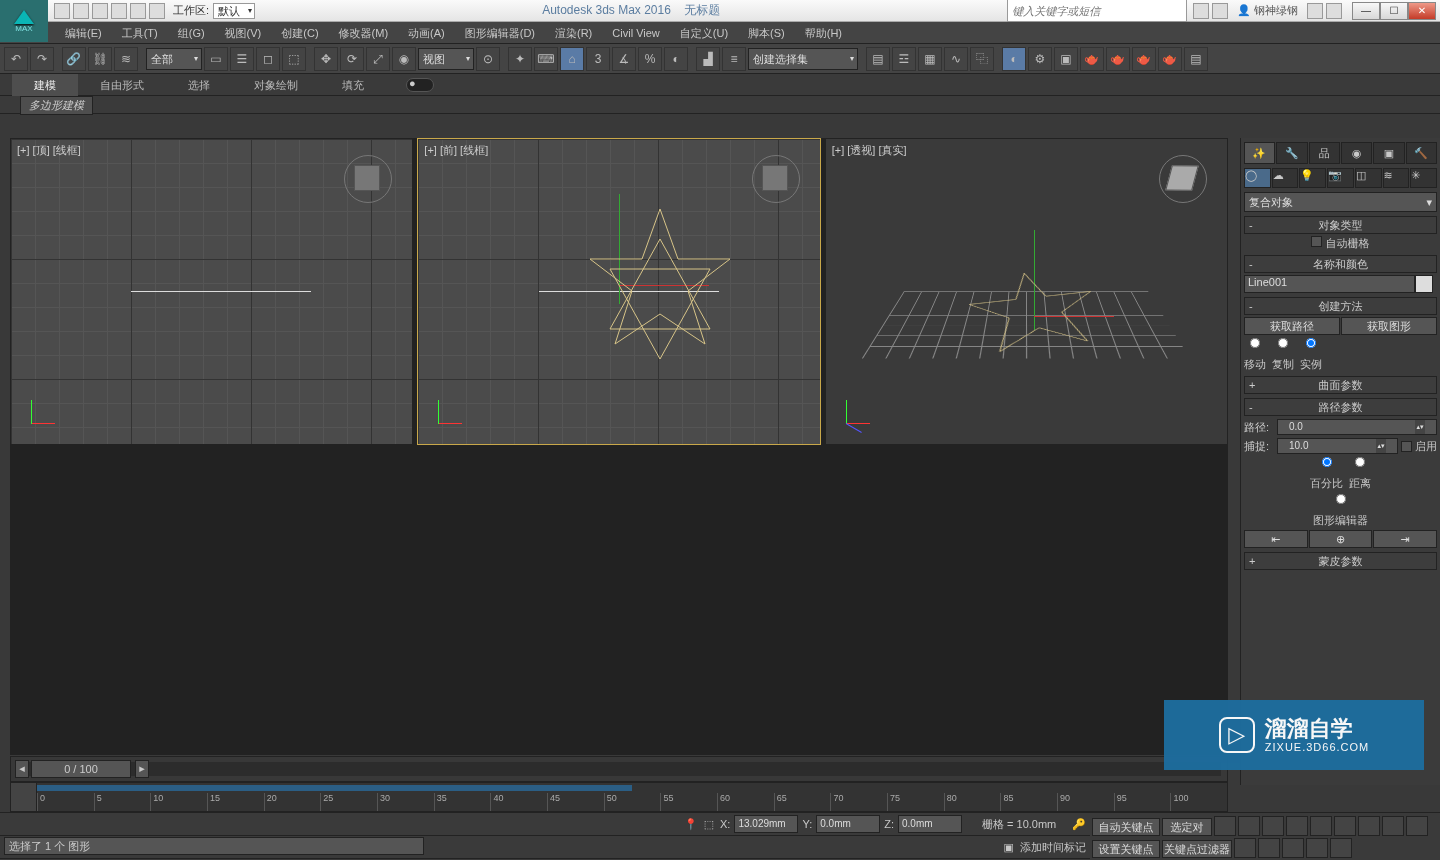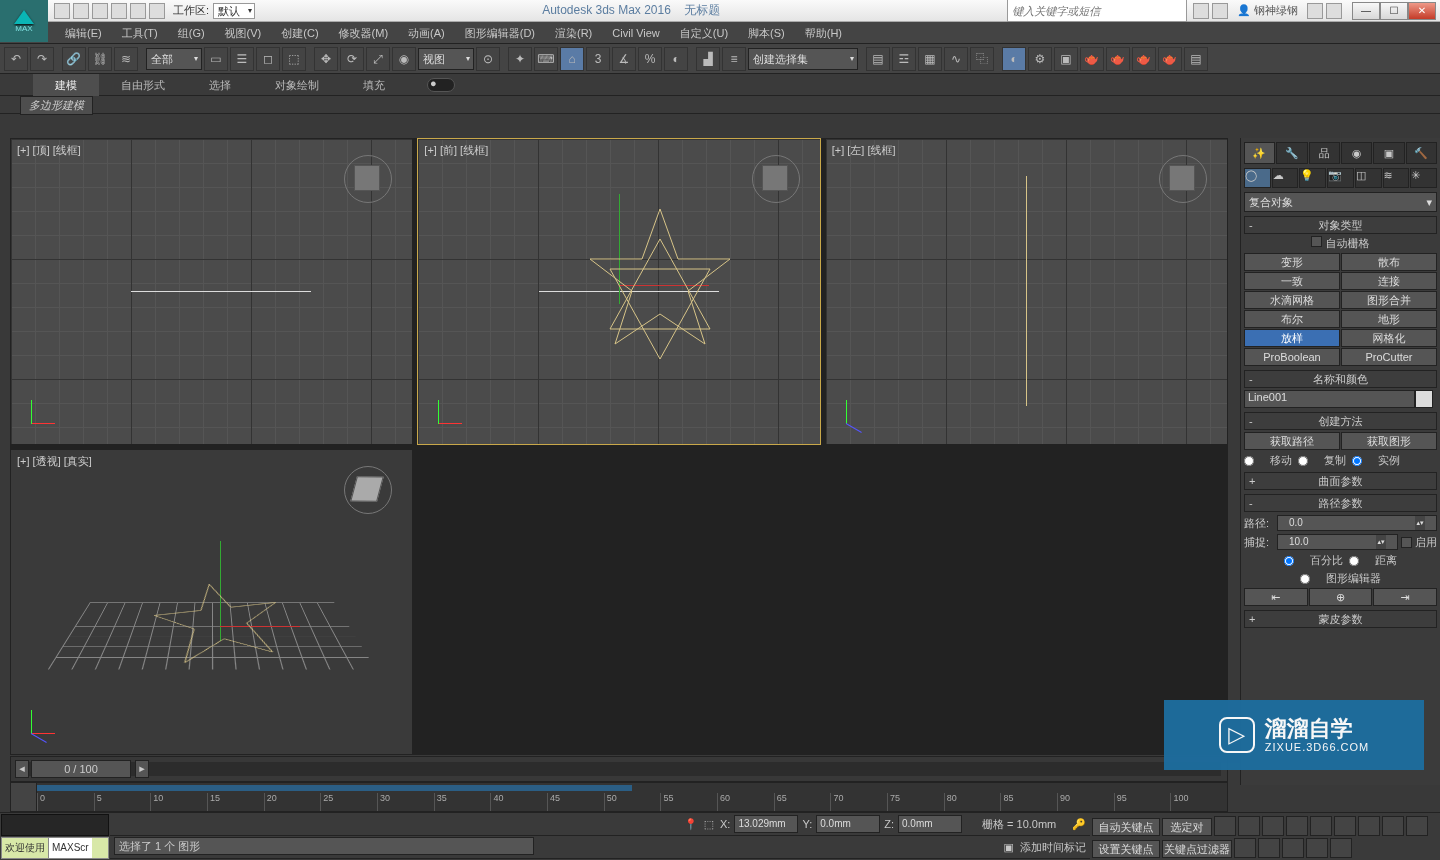--- a/index.html
+++ b/index.html
@@ -21,21 +21,21 @@
 .max-logo { width: 48px; height: 42px; background: #2a6f6f; position: absolute; left: 0; top: 0; z-index: 5; display: flex; flex-direction: column; align-items: center; justify-content: center; color: #7de0e0; font-size: 8px; }
 .max-logo .tri { width: 0; height: 0; border-left: 10px solid transparent; border-right: 10px solid transparent; border-bottom: 14px solid #0ab5b5; filter: drop-shadow(0 1px 1px #000); }
 .menubar-items { margin-left: 55px; display: flex; gap: 0; }
 .menubar-items span { padding: 0 10px; height: 22px; line-height: 22px; color: #c8c8c8; cursor: default; }
 .toolbar { height: 30px; background: #444; border-bottom: 1px solid #222; display: flex; align-items: center; padding: 2px 4px; gap: 2px; margin-left: 0; }
 .tbtn { width: 24px; height: 24px; background: #444; border: 1px solid #333; display: flex; align-items: center; justify-content: center; color: #bbb; font-size: 12px; }
 .tbtn.active { background: #5a7ba6; }
 .tsel { height: 22px; background: #555; border: 1px solid #222; color: #ddd; padding: 0 16px 0 4px; font-size: 11px; line-height: 20px; position: relative; min-width: 56px; }
 .tsel:after { content: "▾"; position: absolute; right: 3px; font-size: 8px; }
 .tsep { width: 4px; }
-.ribbon { height: 22px; background: #3a3a3a; border-bottom: 1px solid #222; display: flex; align-items: center; padding-left: 33px; gap: 0; }
+.ribbon { height: 22px; background: #3a3a3a; border-bottom: 1px solid #222; display: flex; align-items: center; padding-left: 12px; gap: 0; }
 .ribbon span { padding: 0 22px; height: 22px; line-height: 22px; color: #bbb; }
 .ribbon span.active { background: #4e4e4e; color: #eee; }
 .ribbon .mswitch { margin-left: 20px; width: 28px; height: 14px; border-radius: 8px; background: #222; border: 1px solid #555; position: relative; }
 .ribbon .mswitch:before { content: "●"; color: #ccc; position: absolute; left: 2px; top: -2px; font-size: 11px; }
 .subribbon { height: 18px; background: #3a3a3a; border-bottom: 1px solid #222; padding-left: 20px; font-style: italic; }
 .subribbon span { display: inline-block; background: #4e4e4e; padding: 1px 8px; color: #ccc; border: 1px solid #222; }
 .workspace { position: absolute; left: 10px; top: 138px; right: 212px; bottom: 105px; background: #222; display: grid; grid-template-columns: 1fr 1fr 1fr; grid-template-rows: 1fr 1fr; gap: 4px; }
 .viewport { background: #4b4b4b; border: 1px solid #222; position: relative; overflow: hidden; }
 .viewport.active { border: 1px solid #c9a84a; }
 .vp-label { position: absolute; left: 6px; top: 4px; color: #ccc; font-size: 11px; z-index: 2; }
@@ -63,21 +63,21 @@
 .rollhead { background: #3d3d3d; border: 1px solid #222; height: 18px; line-height: 16px; text-align: center; color: #ccc; position: relative; margin-top: 4px; }
 .rollhead .pm { position: absolute; left: 4px; }
 .btngrid { display: grid; grid-template-columns: 1fr 1fr; gap: 1px; margin-top: 2px; }
 .pbtn { height: 18px; background: #555; border: 1px solid #222; text-align: center; line-height: 16px; color: #ddd; font-size: 11px; }
 .pbtn.sel { background: #3b6fb3; color: #fff; }
 .field { display: flex; align-items: center; gap: 3px; margin-top: 3px; }
 .field label { width: 30px; color: #ccc; }
 .spinner { flex: 1; height: 16px; background: #555; border: 1px solid #222; color: #ddd; padding: 0 11px; font-size: 10px; line-height: 14px; display: flex; justify-content: space-between; }
 .spinner .arr { width: 10px; background: #444; text-align: center; font-size: 7px; }
 .radio-row { display: flex; gap: 6px; margin-top: 3px; }
-.radio-row span { display: flex; align-items: center; gap: 16px; }
+.radio-row span { display: flex; align-items: center; gap: 9px; flex-direction: column; }
 .radio-row input { width: 10px; height: 10px; }
 .chk { width: 11px; height: 11px; background: #555; border: 1px solid #222; display: inline-block; }
 .name-input { width: calc(100% - 22px); height: 18px; background: #555; border: 1px solid #222; color: #ddd; padding: 0 3px; display: inline-block; vertical-align: top; }
 .color-sw { width: 18px; height: 18px; background: #ddd; border: 1px solid #222; display: inline-block; vertical-align: top; }
 .timeline { position: absolute; left: 10px; right: 212px; bottom: 78px; height: 26px; background: #383838; border: 1px solid #222; display: flex; align-items: center; }
 .tl-slider { flex: 1; height: 14px; background: #2c2c2c; margin: 0 6px; position: relative; }
 .tl-slider .knob { position: absolute; left: 0; top: -2px; width: 100px; height: 18px; background: #555; border: 1px solid #222; text-align: center; line-height: 16px; color: #ccc; }
 .tl-slider .arrowbtn { position: absolute; width: 14px; height: 18px; top: -2px; background: #555; border: 1px solid #222; text-align: center; line-height: 14px; }
 .trackbar { position: absolute; left: 10px; right: 212px; bottom: 48px; height: 30px; background: #333; border: 1px solid #222; display: flex; }
 .trackbar .tkico { width: 26px; height: 28px; background: #444; border-right: 1px solid #222; }
@@ -256,34 +256,20 @@
     </div>
     <div class="vp-gizmo">
         <div class="gx"></div>
         <div class="gy"></div>
       </div>
     <div class="viewcube">
         <div class="ring"></div>
         <div class="cube"></div>
       </div>
   </div>
-  <div class="viewport">
-    <div class="vp-grid"></div>
-      <div class="vp-grid-major"></div>
-    <div class="vp-label">[+] [左] [线框]</div>
-    <div style="position:absolute;left:50%;top:12%;width:1px;height:230px;background:#d7c488"></div>
-    <div class="vp-gizmo">
-        <div class="gy"></div>
-        <div class="gz"></div>
-      </div>
-    <div class="viewcube">
-        <div class="ring"></div>
-        <div class="cube"></div>
-      </div>
-  </div>
   <div class="viewport vp-dark">
     <div class="vp-label">[+] [透视] [真实]</div>
     <div class="persp-grid">
         <div class="g"></div>
       </div>
     <div style="position:absolute;left:52%;top:30%;width:1px;height:100px;background:#3a3"></div>
     <div style="position:absolute;left:52%;top:58%;width:80px;height:1px;background:#c33"></div>
     <div class="star" style="right:100px; top:90px; transform:perspective(500px) rotateX(50deg) rotateZ(-10deg)">
       <svg width="180" height="180">
         <polygon points="90,8 106,54 155,54 117,83 132,130 90,103 48,130 63,83 25,54 74,54" fill="none" stroke="#d7c488" stroke-width="1"></polygon>
@@ -319,34 +305,20 @@
     <div class="s">≋</div>
     <div class="s">✳</div>
   </div>
   <div class="cp-dd">复合对象</div>
 
   <div class="rollhead"><span class="pm">-</span><span>对象类型</span></div>
   <div style="text-align:center;margin-top:2px">
     <span class="chk"></span>
     <span>自动栅格</span>
   </div>
-  <div class="btngrid" id="objbtns">
-      <div class="pbtn">变形</div>
-      <div class="pbtn">散布</div>
-      <div class="pbtn">一致</div>
-      <div class="pbtn">连接</div>
-      <div class="pbtn">水滴网格</div>
-      <div class="pbtn">图形合并</div>
-      <div class="pbtn">布尔</div>
-      <div class="pbtn">地形</div>
-      <div class="pbtn sel">放样</div>
-      <div class="pbtn">网格化</div>
-      <div class="pbtn">ProBoolean</div>
-      <div class="pbtn">ProCutter</div>
-    </div>
 
   <div class="rollhead"><span class="pm">-</span><span>名称和颜色</span></div>
   <div style="margin-top:2px">
     <span class="name-input">Line001</span><span class="color-sw"></span>
   </div>
 
   <div class="rollhead"><span class="pm">-</span><span>创建方法</span></div>
   <div class="btngrid">
     <div class="pbtn">获取路径</div>
     <div class="pbtn">获取图形</div>
@@ -442,27 +414,20 @@
         <span>80</span>
         <span>85</span>
         <span>90</span>
         <span>95</span>
         <span>100</span>
       </div>
   </div>
 </div>
 
 <div class="statusbar">
-  <div class="sb-left">
-    <div class="scr"></div>
-    <div class="welc">
-        <span>欢迎使用</span>
-        <span style="background:#fff;border-left:1px solid #888">MAXScr</span>
-      </div>
-  </div>
   <div class="sb-mid">
     <div class="row">
       <div class="prompt">选择了 1 个 图形</div>
       <div style="flex:1"></div>
       <span>📍</span>
       <span>⬚</span>
       <div class="sb-coord">
         X:<div class="cbox">13.029mm</div>
         Y:<div class="cbox">0.0mm</div>
         Z:<div class="cbox">0.0mm</div>

